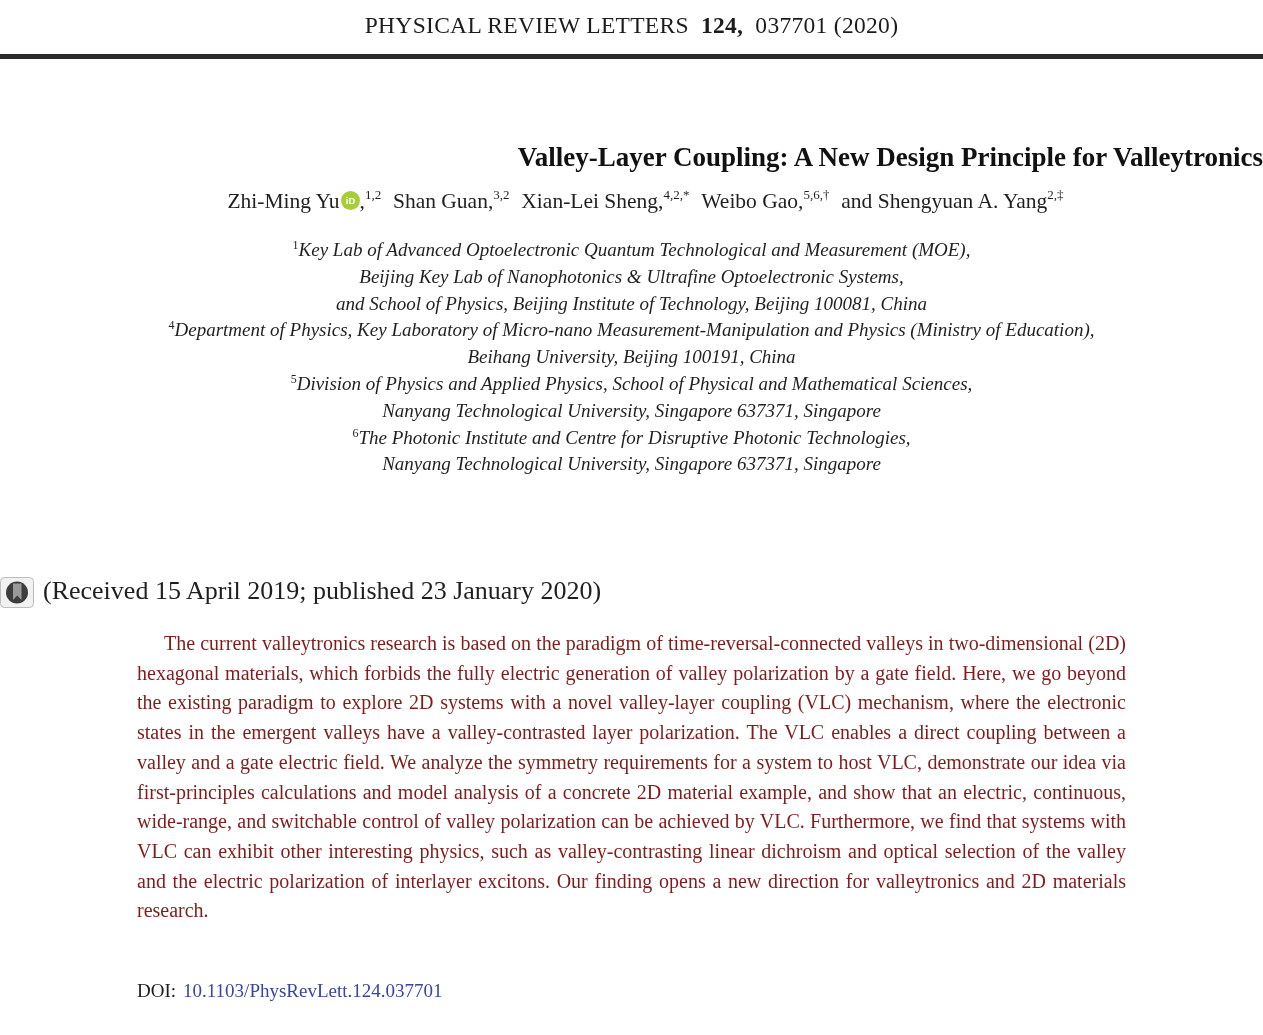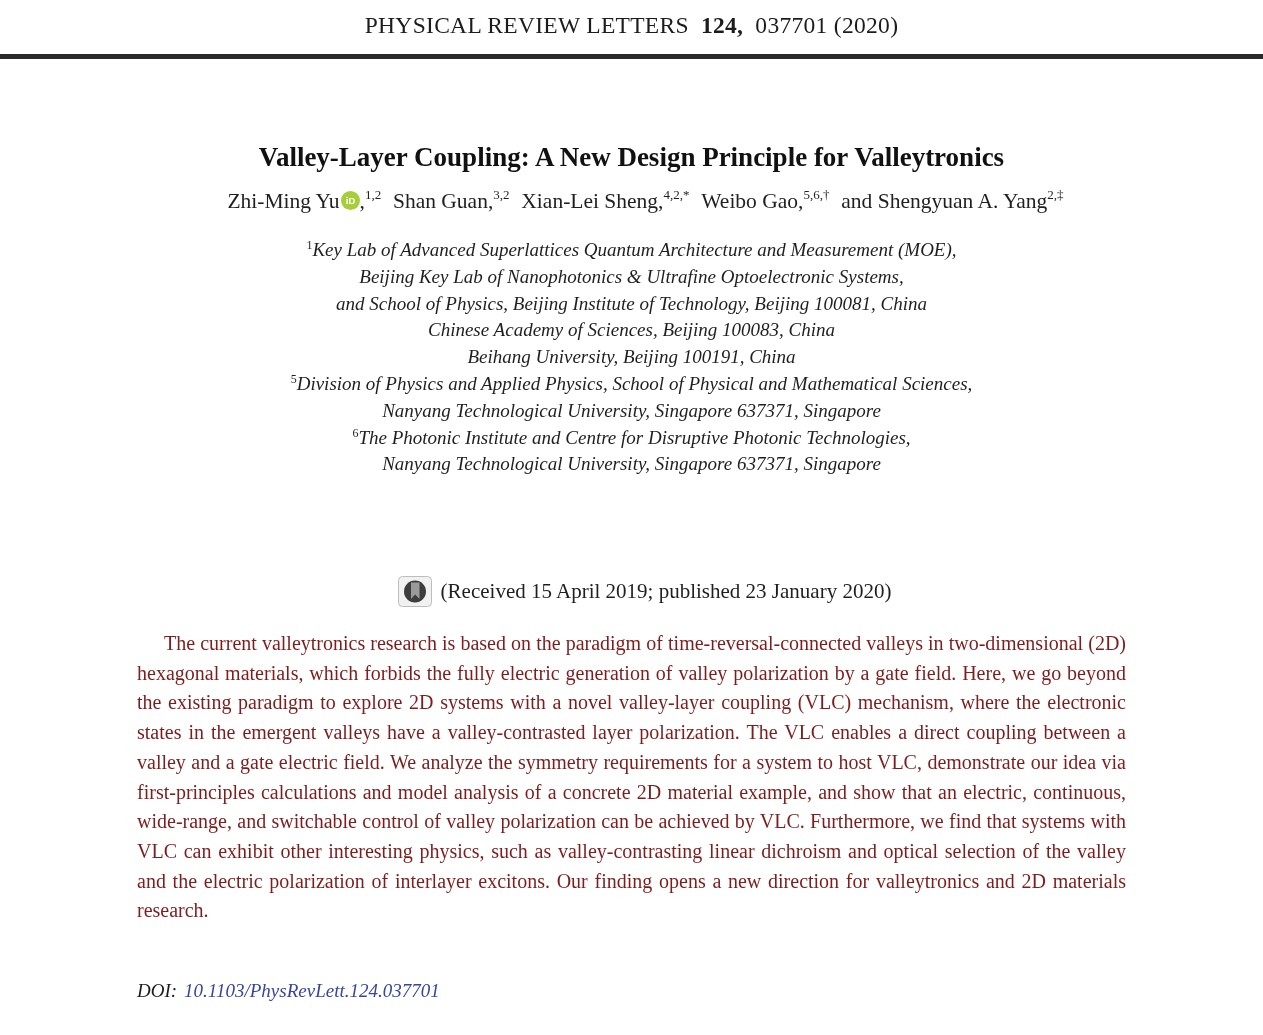--- a/index.html
+++ b/index.html
@@ -33,21 +33,21 @@
     width: 1263px;
     height: 2px;
     border-top: 2px solid #2a2a2a;
     border-bottom: 3px solid #2a2a2a;
   }
 
   
   .paper-title {
     position: absolute;
     top: 142px; left: 0; right: 0;
-    text-align: center;
+    text-align: right;
     font-size: 27px;
     font-weight: bold;
     color: #111;
     white-space: nowrap;
   }
 
   
   .authors-line {
     position: absolute;
     top: 189px; left: 0; right: 0;
@@ -86,24 +86,22 @@
     font-size: 12px;
     vertical-align: super;
     line-height: 0;
     font-style: normal;
   }
 
   
   .received-row {
     position: absolute;
     top: 576px; left: 0; right: 0;
-    text-align: center;
-    font-size: 21px;
+    font-size: 26px;
     white-space: nowrap;
-    padding-left: 26px;
   }
   .crossmark-badge {
     display: inline-block;
     vertical-align: -9px;
     margin-right: 9px;
   }
 
   
   .abstract {
     position: absolute;
@@ -117,21 +115,20 @@
     color: #7f1d1d;
   }
 
   
   .doi-line {
     position: absolute;
     top: 980px;
     left: 137px;
     font-size: 19px;
     white-space: nowrap;
-    font-style: italic;
   }
   .doi-line .doi-label { color: #1c1c1c; }
   .doi-link {
     color: #3845a2;
     text-decoration: none;
     margin-left: 7px;
   }
 </style>
 </head>
 <body>
@@ -153,27 +150,27 @@
             <circle cx="9.5" cy="9.5" r="9.5" fill="#a6ce39"></circle>
             <text x="9.5" y="13.2" text-anchor="middle" font-family="Liberation Sans, sans-serif" font-size="9.5" font-weight="bold" fill="#ffffff">iD</text>
           </svg></span><span>,</span><sup>1,2</sup></span>
     <span class="author"><span>Shan Guan</span><span>,</span><sup>3,2</sup></span>
     <span class="author"><span>Xian-Lei Sheng</span><span>,</span><sup>4,2,*</sup></span>
     <span class="author"><span>Weibo Gao</span><span>,</span><sup>5,6,†</sup></span>
     <span class="author"><span>and Shengyuan A. Yang</span><span></span><sup>2,‡</sup></span>
   </div>
 
   <div class="affiliations">
-    <div class="affil-line"><sup>1</sup><em>Key Lab of Advanced Superlattices Quantum Architecture and Measurement (MOE),</em></div>
+    <div class="affil-line"><sup>1</sup><em>Key Lab of Advanced Optoelectronic Quantum Technological and Measurement (MOE),</em></div>
     <div class="affil-line"><em>Beijing Key Lab of Nanophotonics &amp; Ultrafine Optoelectronic Systems,</em></div>
     <div class="affil-line"><em>and School of Physics, Beijing Institute of Technology, Beijing 100081, China</em></div>
 
 
-    <div class="affil-line"><em>Chinese Academy of Sciences, Beijing 100083, China</em></div>
 
+    <div class="affil-line"><sup>4</sup><em>Department of Physics, Key Laboratory of Micro-nano Measurement-Manipulation and Physics (Ministry of Education),</em></div>
     <div class="affil-line"><em>Beihang University, Beijing 100191, China</em></div>
 
     <div class="affil-line"><sup>5</sup><em>Division of Physics and Applied Physics, School of Physical and Mathematical Sciences,</em></div>
     <div class="affil-line"><em>Nanyang Technological University, Singapore 637371, Singapore</em></div>
 
     <div class="affil-line"><sup>6</sup><em>The Photonic Institute and Centre for Disruptive Photonic Technologies,</em></div>
     <div class="affil-line"><em>Nanyang Technological University, Singapore 637371, Singapore</em></div>
   </div>
 
   <div class="received-row">

